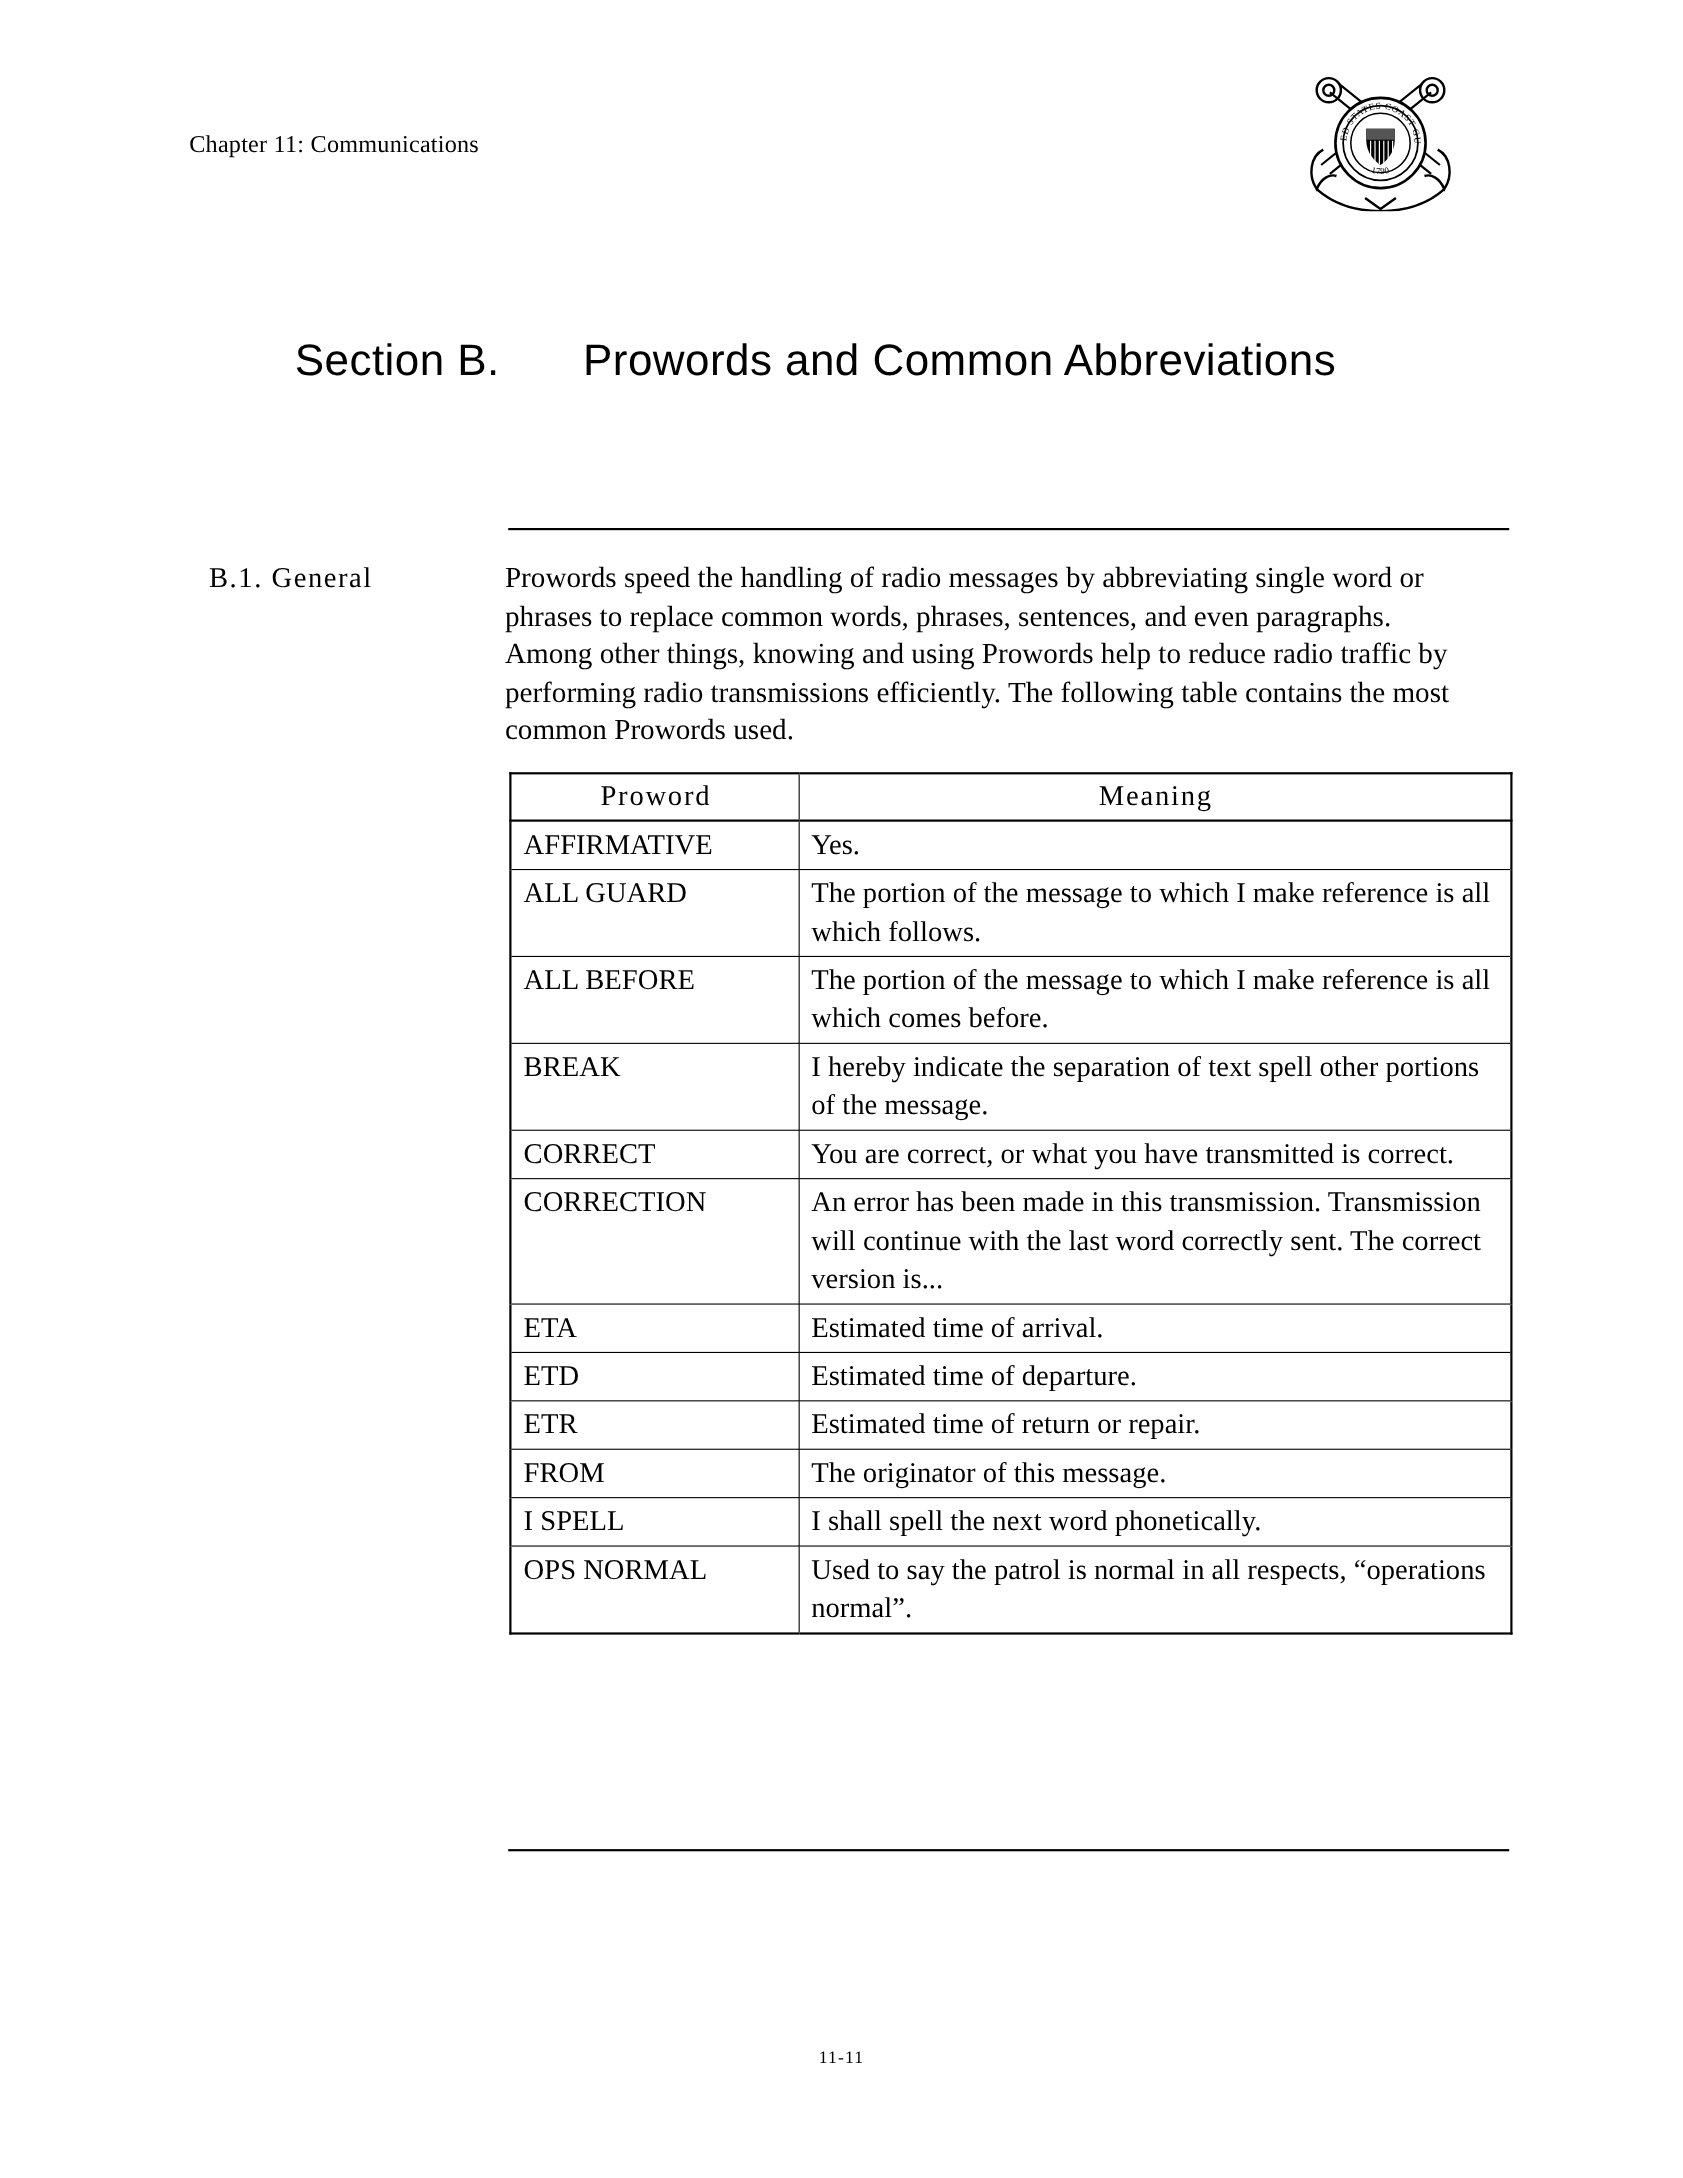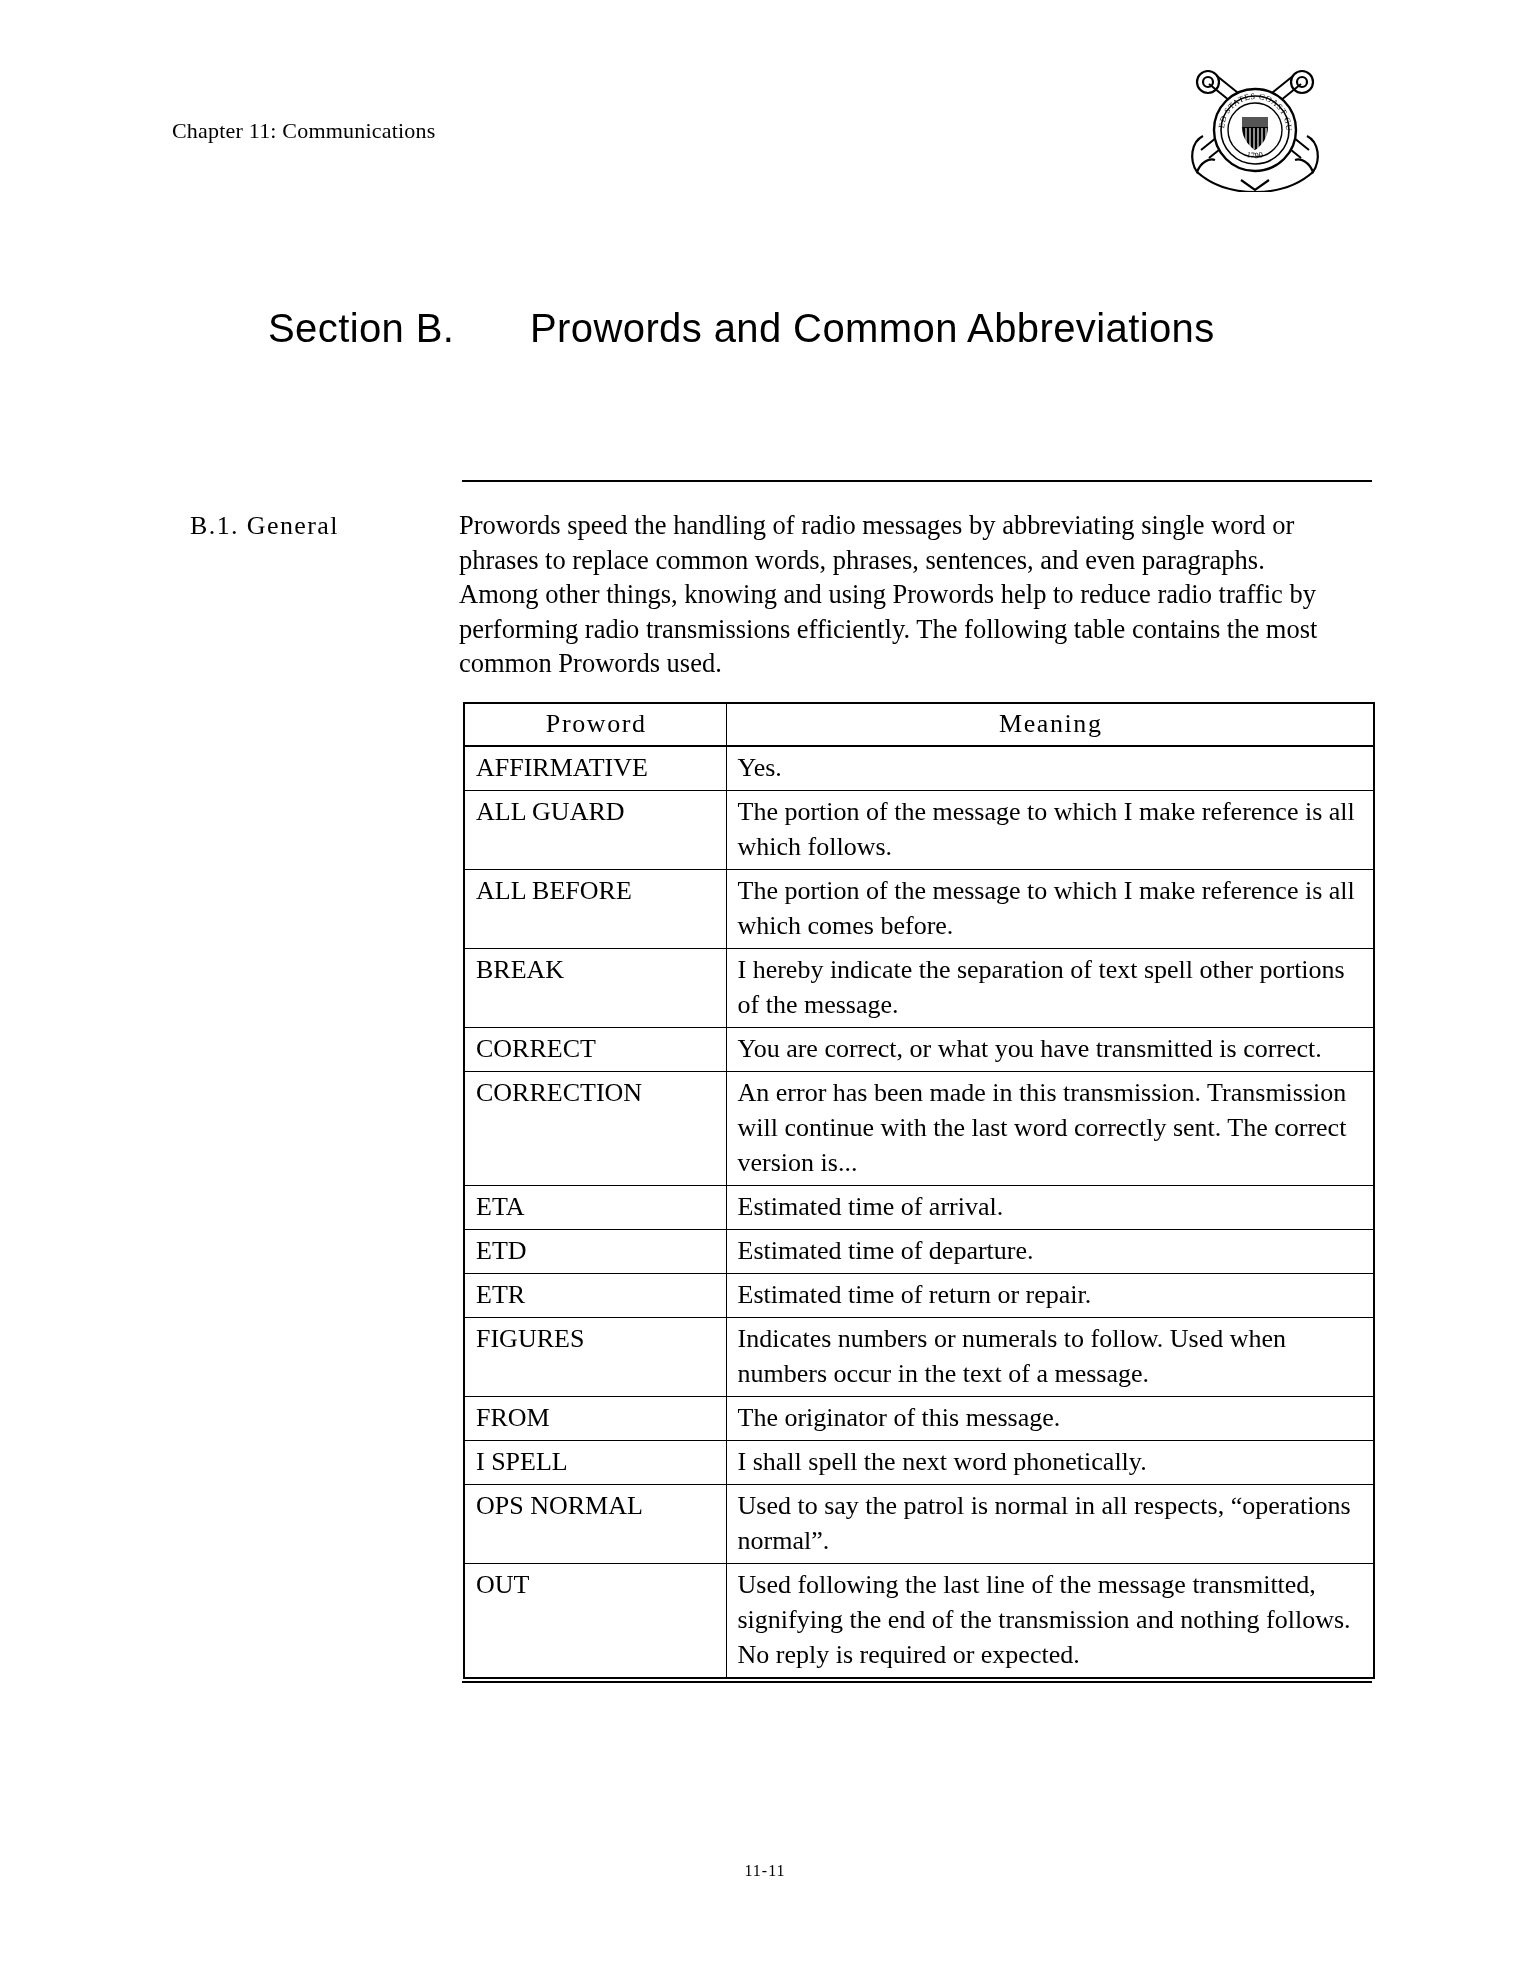--- a/index.html
+++ b/index.html
@@ -261,39 +261,31 @@
       </tr>
       <tr>
         <td class="term">ETD</td>
         <td>Estimated time of departure.</td>
       </tr>
       <tr>
         <td class="term">ETR</td>
         <td>Estimated time of return or repair.</td>
       </tr>
       <tr>
-        <td class="term">FIGURES</td>
-        <td>Indicates numbers or numerals to follow. Used when numbers occur in the text of a message.</td>
-      </tr>
-      <tr>
         <td class="term">FROM</td>
         <td>The originator of this message.</td>
       </tr>
       <tr>
         <td class="term">I SPELL</td>
         <td>I shall spell the next word phonetically.</td>
       </tr>
       <tr>
         <td class="term">OPS NORMAL</td>
         <td>Used to say the patrol is normal in all respects, “operations normal”.</td>
       </tr>
-      <tr>
-        <td class="term">OUT</td>
-        <td>Used following the last line of the message transmitted, signifying the end of the transmission and nothing follows. No reply is required or expected.</td>
-      </tr>
     </tbody>
   </table>
 
   <div class="rule rule-bottom"></div>
 
   <div class="page-number">11-11</div>
 
 </div>
 
 </body></html>

